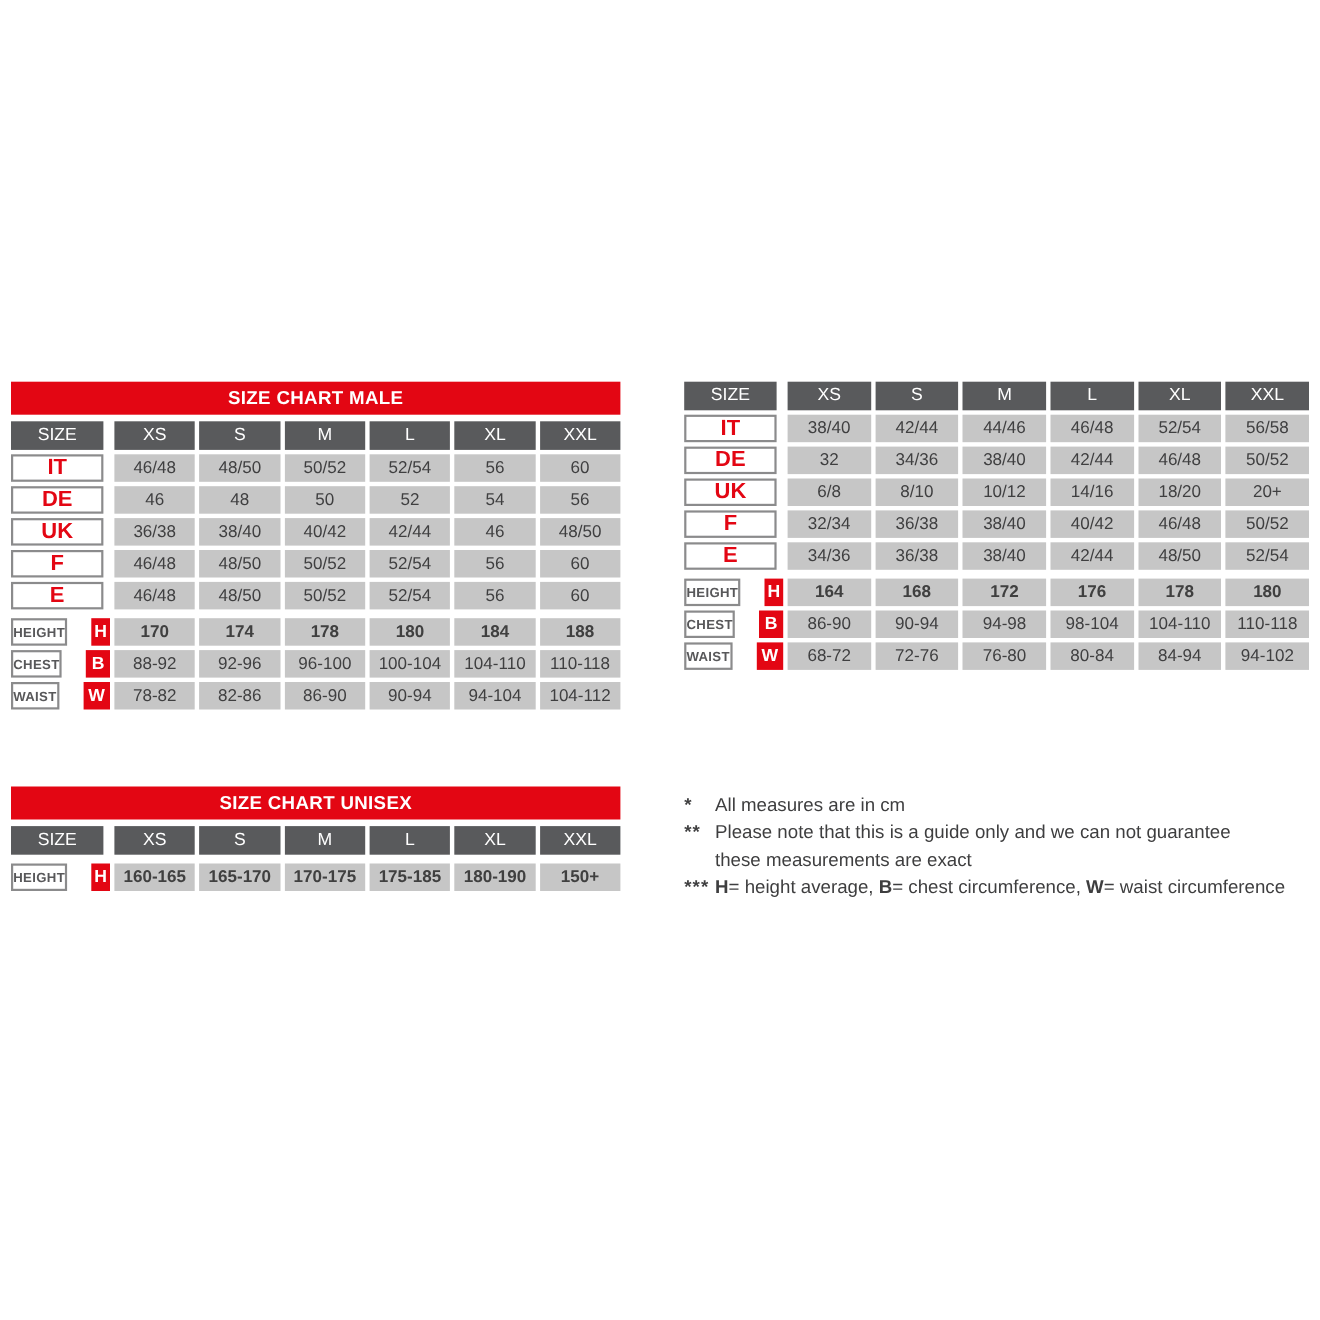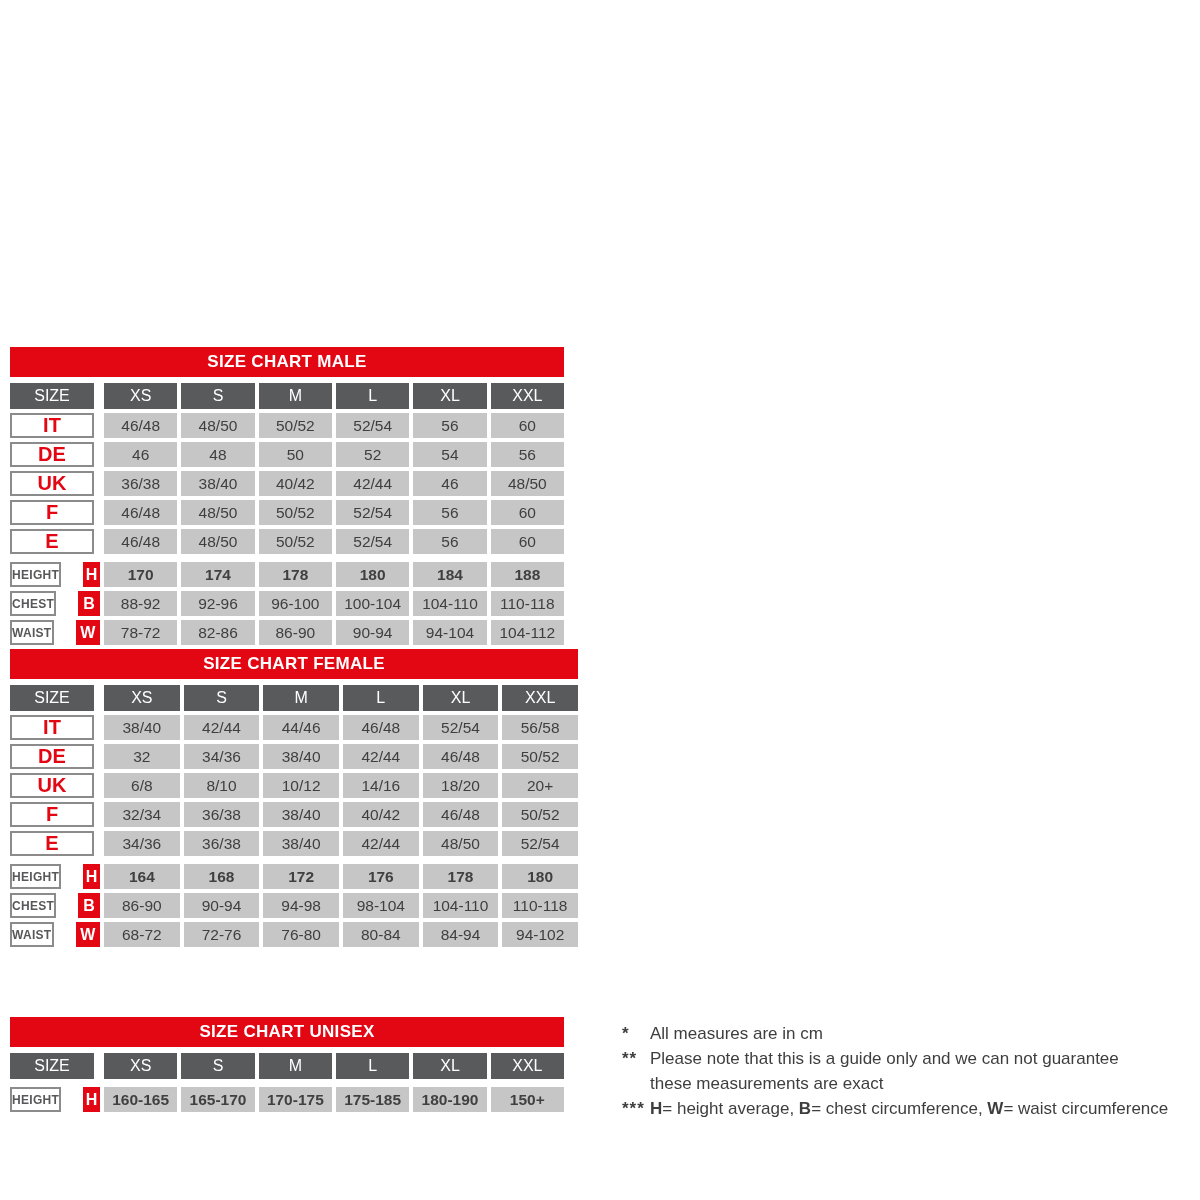--- a/index.html
+++ b/index.html
@@ -22,21 +22,21 @@
   .title{height:37px;margin-bottom:24px;white-space:nowrap;}
   .title-inner{
     display:inline-flex;align-items:center;height:37px;
     transform:scaleX(.75);transform-origin:0 50%;
   }
   .t-red{color:var(--red);font-weight:bold;font-size:41px;line-height:37px;letter-spacing:-1px;}
   .t-sep{width:5px;height:34px;background:var(--red);margin:0 13px 0 9px;}
   .t-gray{color:#636466;font-weight:bold;font-size:41px;line-height:37px;letter-spacing:-1px;}
 
   
-  .row1{display:flex;flex-direction:column;}
+  .row1{display:flex;}
   .row2{display:flex;margin-top:66px;}
   .tbl-male,.tbl-unisex{width:554px;margin-right:58px;flex:none;}
   .tbl-female{width:568px;flex:none;}
 
   .bar{
     height:30px;background:var(--red);color:#fff;
     font-weight:bold;font-size:17px;letter-spacing:.3px;
     display:flex;align-items:center;justify-content:center;
     margin-bottom:6px;
   }
@@ -166,30 +166,29 @@
           <div class="td">96-100</div>
           <div class="td">100-104</div>
           <div class="td">104-110</div>
           <div class="td">110-118</div>
         </div>
         <div class="trow">
           <div class="mcell">
             <div class="mlabel">WAIST</div>
             <div class="sq">W</div>
           </div>
-          <div class="td">78-72</div>
+          <div class="td">78-82</div>
           <div class="td">82-86</div>
           <div class="td">86-90</div>
           <div class="td">90-94</div>
           <div class="td">94-104</div>
           <div class="td">104-112</div>
         </div>
       </div>
     <div class="tbl-female">
-        <div class="bar">SIZE CHART FEMALE</div>
         <div class="trow">
           <div class="th c0">SIZE</div>
           <div class="th">XS</div>
           <div class="th">S</div>
           <div class="th">M</div>
           <div class="th">L</div>
           <div class="th">XL</div>
           <div class="th">XXL</div>
         </div>
         <div class="trow">

